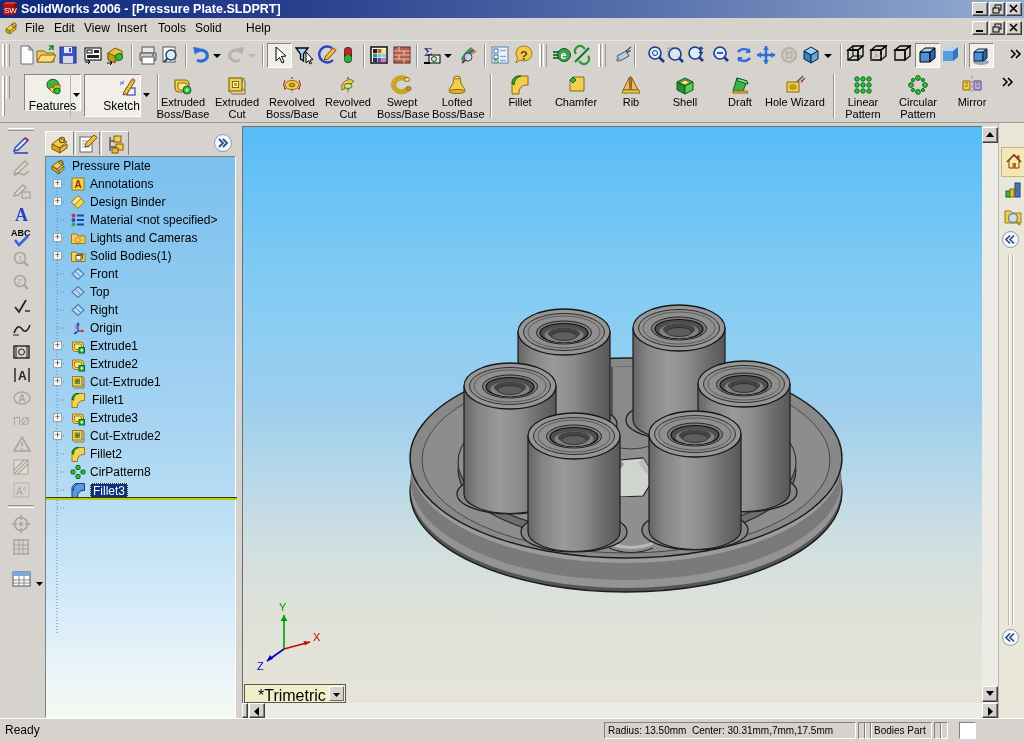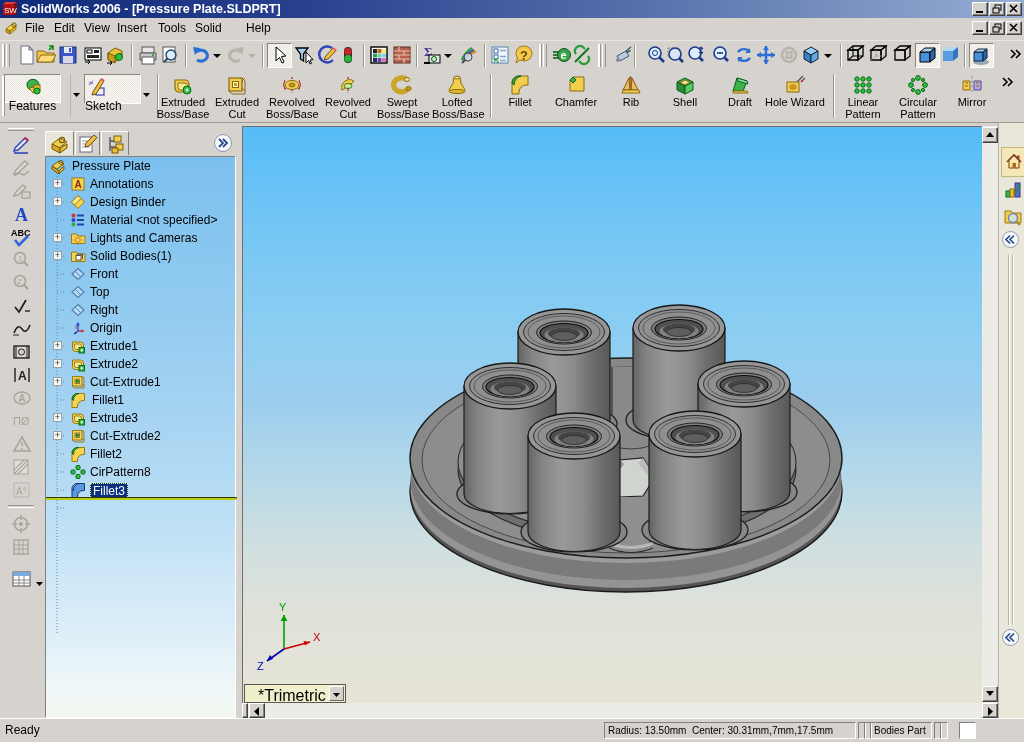--- a/index.html
+++ b/index.html
@@ -363,34 +363,34 @@
         </svg></div>
 
     <div class="tb" style="left:1008px;width:16px;"><svg width="16" height="22">
           <path d="M3 6 l4 4 l-4 4 M8 6 l4 4 l-4 4" stroke="#000" stroke-width="1.6" fill="none"></path>
         </svg></div>
   </div>
 
   <div id="toolbar2">
     <div class="grip" style="left:2px;top:6px;height:40px;"></div>
 
-    <div style="position:absolute;left:4px;top:4px;width:57px;height:29px;background:repeating-conic-gradient(#f8f7f2 0% 25%, #e9e7df 0% 50%) 0 0/2px 2px;border:1px solid;border-color:#8a877e #fff #fff #8a877e;text-align:center;font-size:12px;">
+    <div style="position:absolute;left:24px;top:4px;width:57px;height:37px;background:repeating-conic-gradient(#f8f7f2 0% 25%, #e9e7df 0% 50%) 0 0/2px 2px;border:1px solid;border-color:#8a877e #fff #fff #8a877e;text-align:center;font-size:12px;">
       <svg width="24" height="22" style="margin-top:1px;">
           <path d="M6 9 a6 5 0 1 1 11 2 l-3 3 a6 5 0 0 1 -8 -5 z" fill="#3cb44a" stroke="#0a5a1a"></path>
           <path d="M8 12 l5 -1 l4 4 l-5 2 z" fill="#f0d050" stroke="#8a6a10"></path>
           <rect x="13" y="9" width="6" height="6" fill="#e8c030" stroke="#8a6a10"></rect>
           <circle cx="16" cy="15" r="3" fill="#2fbf3f" stroke="#0a6a1a"></circle>
         </svg>
       <div style="margin-top:-2px;">Features</div>
     </div>
     <div style="position:absolute;left:70px;top:4px;width:12px;height:43px;border-left:1px solid #b8b5aa;"><svg width="11" height="41">
           <polygon points="2,19 9,19 5.5,23" fill="#000"></polygon>
         </svg></div>
 
-    <div style="position:absolute;left:84px;top:4px;width:57px;height:30px;background:repeating-conic-gradient(#f8f7f2 0% 25%, #e9e7df 0% 50%) 0 0/2px 2px;border:1px solid;border-color:#8a877e #fff #fff #8a877e;text-align:left;font-size:12px;">
+    <div style="position:absolute;left:84px;top:4px;width:57px;height:43px;background:repeating-conic-gradient(#f8f7f2 0% 25%, #e9e7df 0% 50%) 0 0/2px 2px;border:1px solid;border-color:#8a877e #fff #fff #8a877e;text-align:right;font-size:12px;">
       <svg width="24" height="22" style="margin-top:1px;">
           <rect x="11" y="12" width="8" height="7" fill="none" stroke="#5a5ac0" stroke-width="1.4"></rect>
           <path d="M8 16 L16 3 l3 2 L11 18 l-4 1 z" fill="#f0c040" stroke="#704a10"></path>
           <path d="M16 3 l3 2" stroke="#e86060" stroke-width="2.4"></path>
           <path d="M4 6 l4 2 m-4 1 l4 -4" stroke="#8888cc" stroke-width="1.2"></path>
         </svg>
       <div style="margin-top:-2px;">Sketch</div>
     </div>
     <div style="position:absolute;left:141px;top:4px;width:13px;height:43px;"><svg width="11" height="41">
           <polygon points="2,19 9,19 5.5,23" fill="#000"></polygon>

